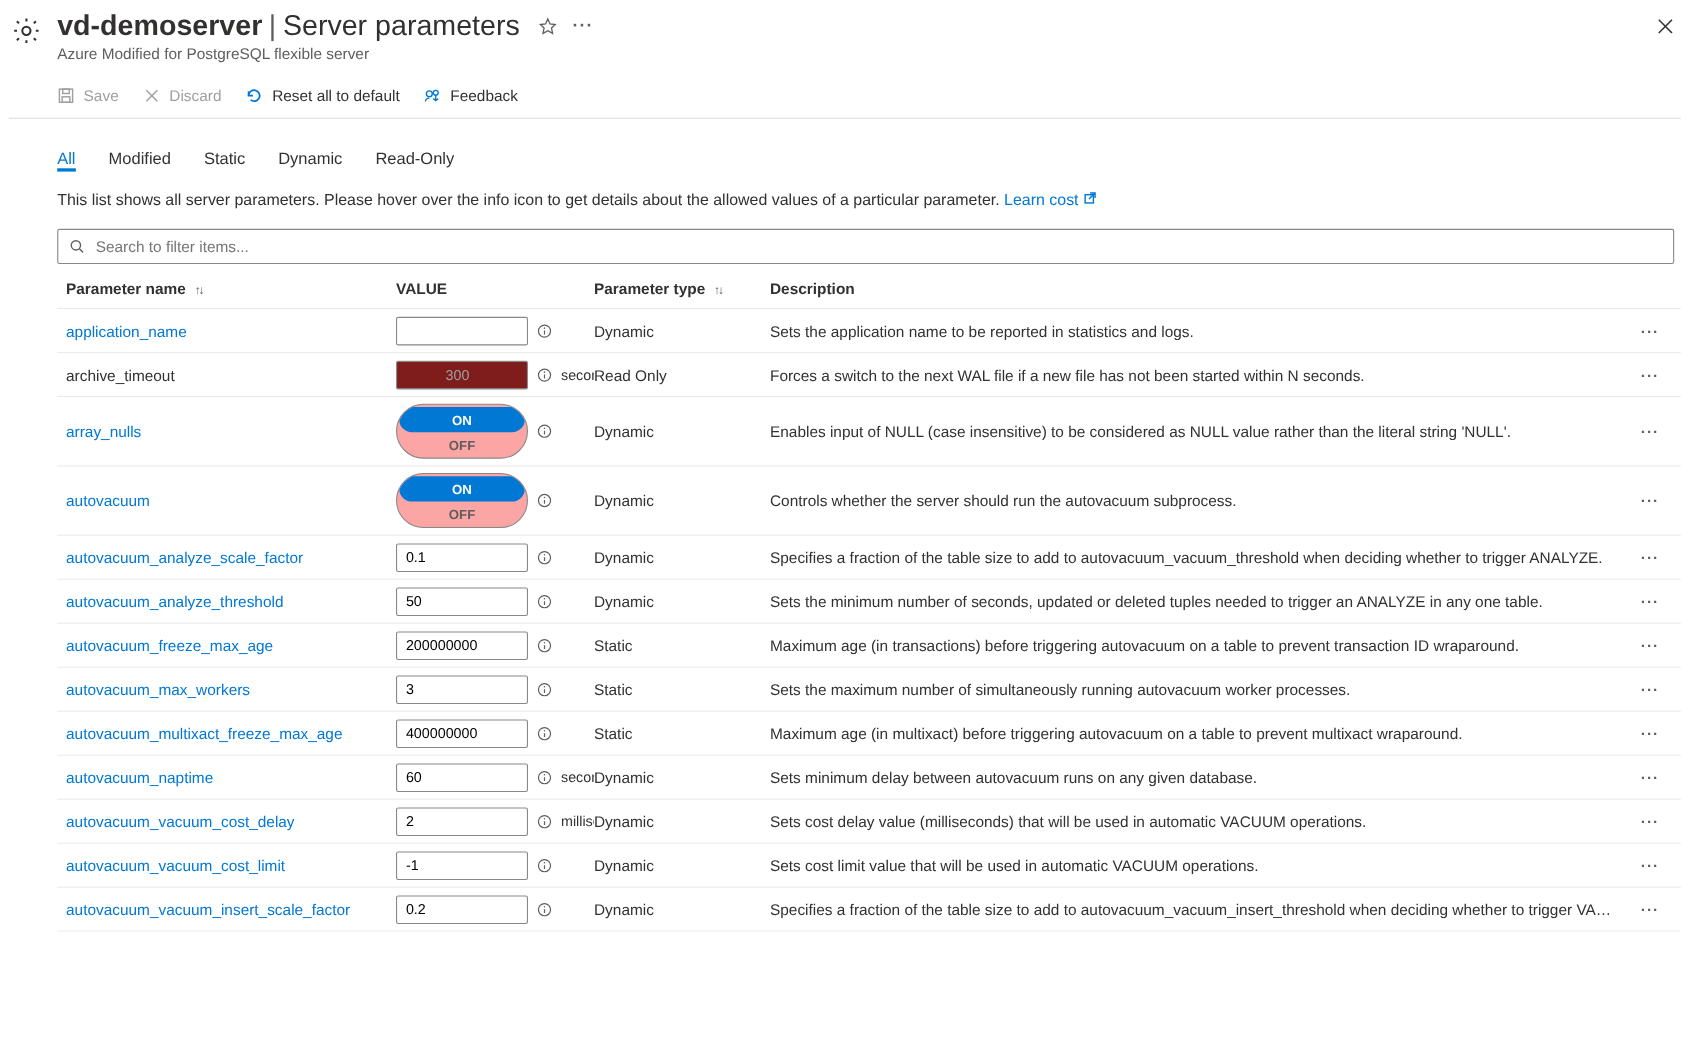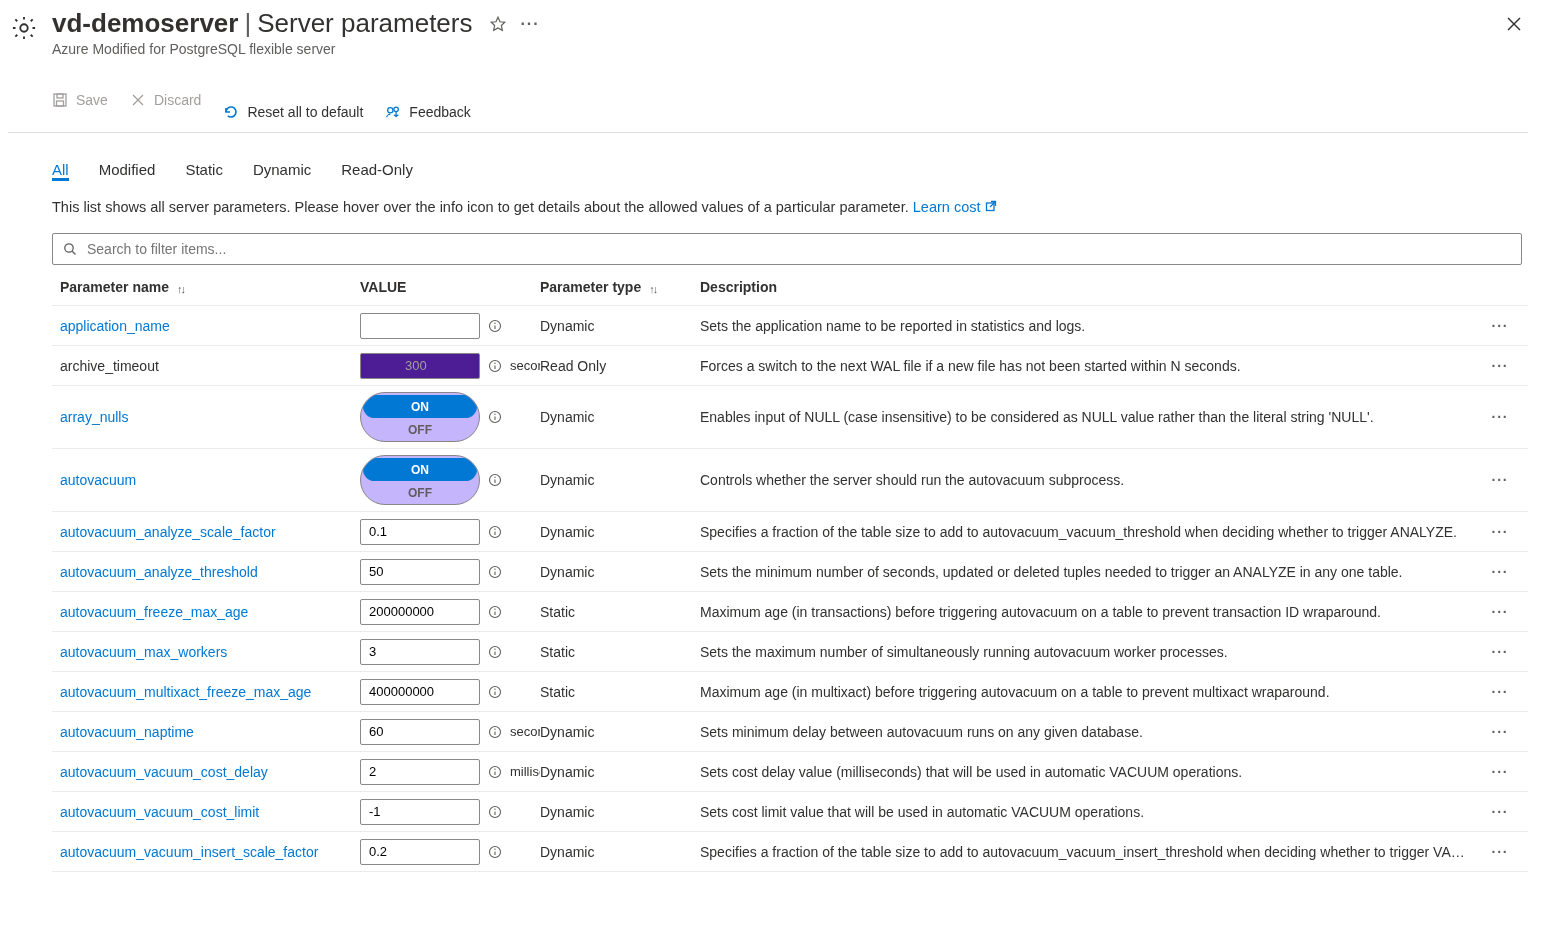--- a/index.html
+++ b/index.html
@@ -11,21 +11,21 @@
   .title-row { display:flex; align-items:center; gap:16px; }
   .title { font-size:26px; font-weight:400; }
   .title .resource { font-weight:600; }
   .title .sep { padding:0 6px; font-weight:400; color:#605e5c; }
   .subtitle { font-size:14px; color:#605e5c; margin-top:2px; }
   .title-actions { display:flex; align-items:center; gap:14px; color:#605e5c; }
   .close-x { margin-left:auto; padding:6px; cursor:pointer; color:#323130; }
   .toolbar { display:flex; align-items:center; gap:22px; padding:22px 0 12px 44px; border-bottom:1px solid #e1dfdd; }
   .tbtn { display:flex; align-items:center; gap:8px; font-size:14px; cursor:pointer; }
   .tbtn.disabled { color:#a19f9d; cursor:default; }
-  .tbtn.accent { color:#0078d4;margin-top:25px; }
+  .tbtn.accent { color:#0078d4; }
   .tbtn.accent .label { color:#323130; }
   .tbtn .ic { width:16px; height:16px; display:flex; align-items:center; justify-content:center; }
   .content { padding: 0 0 0 44px; }
   .tabs { display:flex; gap:30px; padding:28px 0 10px 0; }
   .tab { font-size:15px; color:#323130; cursor:pointer; padding-bottom:0; }
   .tab.active { color:#0078d4; border-bottom:3px solid #0078d4; font-weight:400; }
   .helptext { font-size:14.5px; color:#323130; padding:8px 0 18px 0; }
   .helptext a { color:#0078d4; text-decoration:none; }
   .ext-icon { display:inline-block; margin-left:4px; }
   .searchbox { border:1px solid #8a8886; border-radius:2px; display:flex; align-items:center; padding:6px 10px; gap:8px; margin-right:6px; }
@@ -34,24 +34,24 @@
   .thead, .trow { display:grid; grid-template-columns: 300px 180px 160px 1fr 40px; align-items:center; border-bottom:1px solid #edebe9; }
   .thead { font-weight:600; font-size:14px; padding:10px 8px; }
   .thead .th { display:flex; align-items:flex-end; gap:8px; }
   .sort-ic { font-size:11px; color:#605e5c; letter-spacing:-2px; }
   .trow { padding:6px 8px; font-size:14px; min-height:40px; }
   .trow.tall { min-height:58px; }
   .pname { color:#0078d4; cursor:pointer; }
   .pname.ro { color:#323130; cursor:default; }
   .valcell { display:flex; align-items:center; gap:8px; }
   .txtinput { width:120px; height:26px; border:1px solid #8a8886; border-radius:2px; padding:2px 8px; font-size:13px; background:#fff; }
-  .txtinput:disabled { background:#4c1d95; color:#a19f9d;padding-left:44px; }
+  .txtinput:disabled { background:#7f1d1d; color:#a19f9d;padding-left:44px; }
   .unit { font-size:13px; color:#323130; overflow:hidden; white-space:nowrap; text-overflow:clip; max-width:30px; }
   .info-ic { color:#605e5c; cursor:default; }
-  .toggle { width:120px; height:50px; border:1px solid #8a8886; border-radius:25px; overflow:hidden; display:flex; flex-direction:column; cursor:pointer; background:#c4b5fd; }
+  .toggle { width:120px; height:50px; border:1px solid #8a8886; border-radius:25px; overflow:hidden; display:flex; flex-direction:column; cursor:pointer; background:#fca5a5; }
   .toggle .half { flex:1; display:flex; align-items:center; justify-content:center; font-size:12px; font-weight:600; }
   .toggle .on { background:#0078d4; color:#fff; border-radius:15px; margin:2px 2px 0 2px; }
   .toggle .off { color:#605e5c; }
   .desc { color:#323130; white-space:nowrap; overflow:hidden; text-overflow:ellipsis; padding-right:12px; }
   .rowmenu { color:#605e5c; cursor:pointer; text-align:center; font-weight:700; letter-spacing:1px; }
   svg { display:block; }
 </style>
 </head>
 <body>
 

